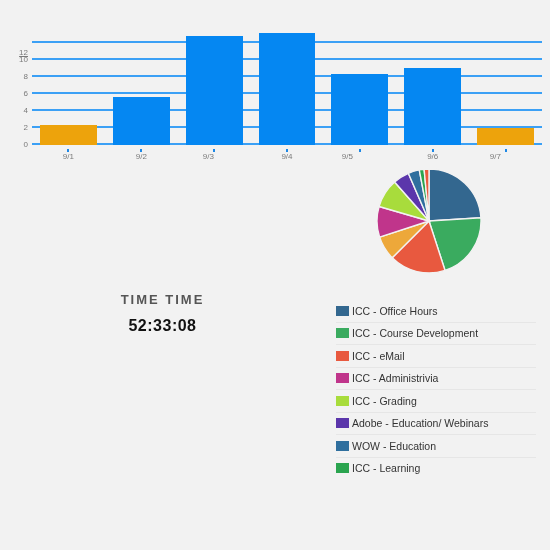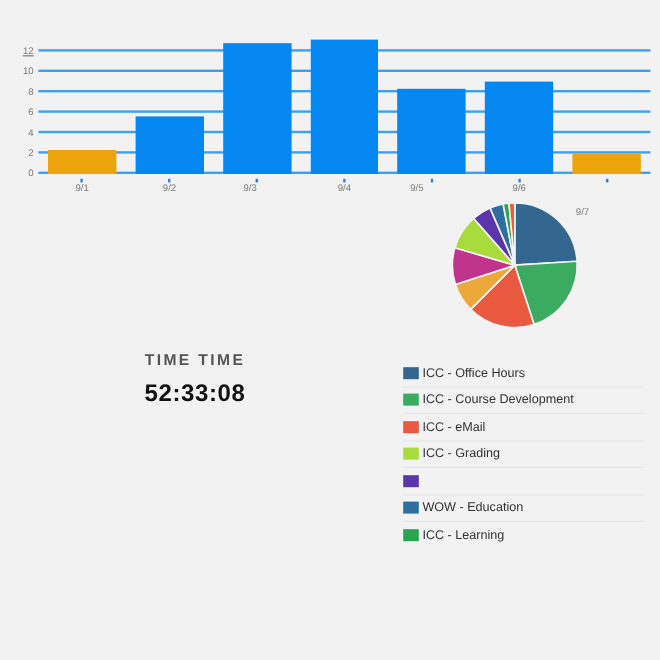--- a/index.html
+++ b/index.html
@@ -29,21 +29,21 @@
   
   #pie-chart{position:absolute;left:374px;top:166px;width:110px;height:110px;}
   #pie-chart svg{display:block;}
 
   
   #total-time{position:absolute;left:60px;top:292px;width:205px;text-align:center;}
   #total-time .tt-label{
     font-size:13px;font-weight:bold;color:#555;letter-spacing:2px;
   }
   #total-time .tt-value{
-    margin-top:10px;font-size:20px;font-weight:bold;color:#111;letter-spacing:0.5px;
+    margin-top:10px;font-size:16px;font-weight:bold;color:#111;letter-spacing:0.5px;
   }
 
   
   #pie-legend{position:absolute;left:336px;top:300px;width:200px;}
   .legend-row{
     display:flex;align-items:center;height:21.5px;
     border-bottom:1px solid #e6e6e6;
   }
   .legend-row:last-child{border-bottom:none;}
   .swatch{width:13px;height:10px;margin-right:3px;flex:0 0 13px;}
@@ -55,21 +55,21 @@
 <div id="dashboard">
 
   <div id="bar-chart">
     <div class="ylabels" id="ylabels">
         <div class="ytick" style="bottom: 0px; top: auto; transform: translateY(50%);">0</div>
         <div class="ytick" style="bottom: 17px; top: auto; transform: translateY(50%);">2</div>
         <div class="ytick" style="bottom: 34px; top: auto; transform: translateY(50%);">4</div>
         <div class="ytick" style="bottom: 51px; top: auto; transform: translateY(50%);">6</div>
         <div class="ytick" style="bottom: 68px; top: auto; transform: translateY(50%);">8</div>
         <div class="ytick" style="bottom: 85px; top: auto; transform: translateY(50%);">10</div>
-        <div class="ytick" style="bottom: 102px; top: auto; transform: translateY(50%); text-decoration: underline;">12</div>
+        <div class="ytick" style="bottom: 92px; top: auto; transform: translateY(50%); text-decoration: underline;">12</div>
       </div>
     <div class="bar-plot" id="gridlines">
         <div class="axis-baseline" style="bottom: 0px;"></div>
         <div class="gridline" style="bottom: 17px;"></div>
         <div class="gridline" style="bottom: 34px;"></div>
         <div class="gridline" style="bottom: 51px;"></div>
         <div class="gridline" style="bottom: 68px;"></div>
         <div class="gridline" style="bottom: 85px;"></div>
         <div class="gridline" style="bottom: 102px;"></div>
       </div>
@@ -89,21 +89,21 @@
         <div class="xtick" style="left: 72.8571px; width: 72.8571px;">9/2</div>
         <div class="tickmark" style="left: 181.143px;"></div>
         <div class="xtick" style="left: 140px; width: 72.8571px;">9/3</div>
         <div class="tickmark" style="left: 254px;"></div>
         <div class="xtick" style="left: 218.571px; width: 72.8571px;">9/4</div>
         <div class="tickmark" style="left: 326.857px;"></div>
         <div class="xtick" style="left: 279px; width: 72.8571px;">9/5</div>
         <div class="tickmark" style="left: 399.714px;"></div>
         <div class="xtick" style="left: 364.286px; width: 72.8571px;">9/6</div>
         <div class="tickmark" style="left: 472.571px;"></div>
-        <div class="xtick" style="left: 417px; width: 72.8571px; margin-top: 20px;">9/7</div>
+        <div class="xtick" style="left: 427px; width: 72.8571px;">9/7</div>
       </div>
   </div>
 
   <div id="pie-chart">
     <svg width="110" height="110" viewBox="0 0 110 110">
       <g id="pie-slices">
           <path d="M 55 55 L 55.00 3.00 A 52 52 0 0 1 106.90 51.73 Z" fill="#33678f" stroke="#f2f2f2" stroke-width="1.4">
             <title>ICC - Office Hours</title>
           </path>
           <path d="M 55 55 L 106.90 51.73 A 52 52 0 0 1 71.07 104.45 Z" fill="#3aab5f" stroke="#f2f2f2" stroke-width="1.4">
@@ -149,25 +149,30 @@
       </div>
       <div class="legend-row">
         <span class="swatch" style="background: rgb(58, 171, 95);"></span>
         <span class="legend-label">ICC - Course Development</span>
       </div>
       <div class="legend-row">
         <span class="swatch" style="background: rgb(232, 89, 63);"></span>
         <span class="legend-label">ICC - eMail</span>
       </div>
       <div class="legend-row">
+        <span class="swatch" style="background: rgb(192, 53, 139);"></span>
+        <span class="legend-label">ICC - Administrivia</span>
+      </div>
+      <div class="legend-row">
         <span class="swatch" style="background: rgb(168, 220, 60);"></span>
         <span class="legend-label">ICC - Grading</span>
       </div>
       <div class="legend-row">
         <span class="swatch" style="background: rgb(91, 54, 171);"></span>
+        <span class="legend-label">Adobe - Education/ Webinars</span>
       </div>
       <div class="legend-row">
         <span class="swatch" style="background: rgb(47, 111, 158);"></span>
         <span class="legend-label">WOW - Education</span>
       </div>
       <div class="legend-row">
         <span class="swatch" style="background: rgb(42, 164, 79);"></span>
         <span class="legend-label">ICC - Learning</span>
       </div>
     </div>

